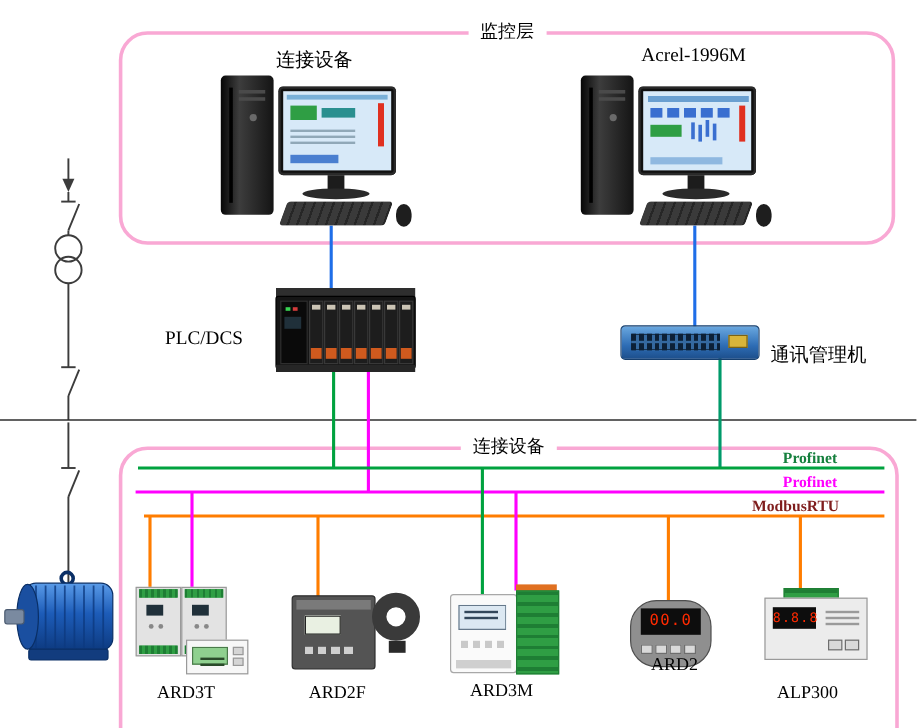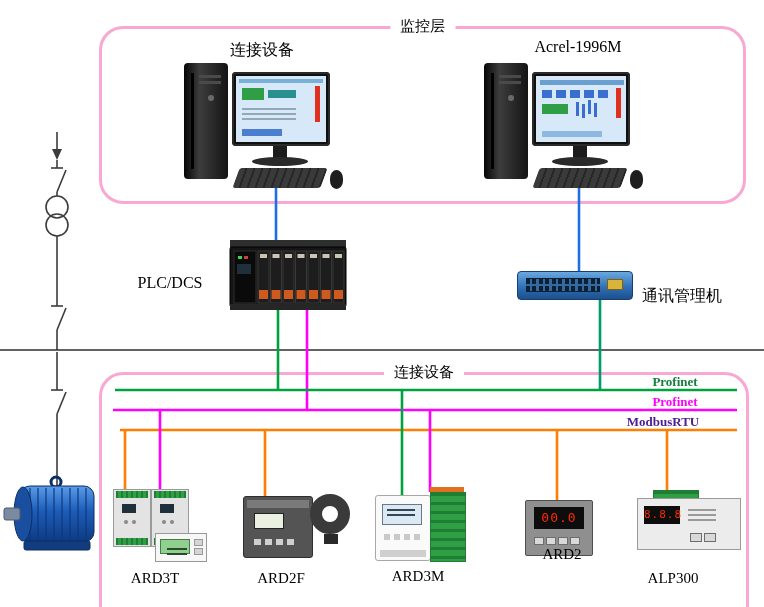--- a/index.html
+++ b/index.html
@@ -70,21 +70,21 @@
   .module-white .keys{position:absolute;left:8px;top:38px;width:38px;height:6px;
                       background:repeating-linear-gradient(90deg,#c9c9c9 0 6px,#fafafa 6px 10px);}
   .module-white .foot{position:absolute;left:4px;bottom:3px;right:4px;height:7px;background:#cfcfcf;}
   .term-block{position:absolute;background:#2f9e44;border:1px solid #1e7e34;
               background-image:repeating-linear-gradient(180deg,#1e7e34 0 3px,#2f9e44 3px 9px);}
   .term-cap{position:absolute;background:#e07020;}
   .meter-gray{position:absolute;background:#8f8f8f;border:1px solid #4e4e4e;border-radius:2px;}
   .led{position:absolute;background:#0d0d0d;color:#ff2a00;font-family:"DejaVu Sans Mono",monospace;
        text-align:center;letter-spacing:1px;}
   .btn-sq{position:absolute;background:#d9d9d9;border:1px solid #6e6e6e;}
-  .alp-body{position:absolute;background:#ececec;border:1px solid #9a9a9a;padding-left:18px;}
+  .alp-body{position:absolute;background:#ececec;border:1px solid #9a9a9a;}
   .alp-lines{position:absolute;width:28px;height:2px;background:#9a9a9a;box-shadow:0 5px 0 #9a9a9a,0 10px 0 #9a9a9a;}
   .dev-lbl{position:absolute;z-index:3;font-size:15px;text-align:center;white-space:nowrap;}
 </style>
 </head>
 <body>
 
 <div id="canvas">
 
   <div class="green-box" style="left:99px;top:26px;width:641px;height:172px;">
     <span class="box-label">监控层</span>
@@ -227,21 +227,21 @@
     <div class="sw-body"></div>
     <div class="sw-ports">
       <div class="sw-mid"></div>
     </div>
     <div class="sw-uplink"></div>
   </div>
   <div class="lbl" style="left:642px;top:286px;width:96px;text-align:left;">通讯管理机</div>
 
   <div class="bus-lbl" style="left:640px;top:375px;width:70px;color:#15803d;">Profinet</div>
   <div class="bus-lbl" style="left:640px;top:395px;width:70px;color:#ff00ff;">Profinet</div>
-  <div class="bus-lbl" style="left:618px;top:415px;width:90px;color:#4c1d95;">ModbusRTU</div>
+  <div class="bus-lbl" style="left:618px;top:415px;width:90px;color:#7f1d1d;">ModbusRTU</div>
 
   <div class="svg-holder" style="left:0px;top:468px;width:110px;height:96px;">
     <svg width="110" height="96" viewBox="0 0 110 96">
       <defs>
         <linearGradient id="mg" x1="0" y1="0" x2="0" y2="1">
           <stop offset="0" stop-color="#5a9be8"></stop>
             <stop offset="0.45" stop-color="#1d5cb8"></stop>
           <stop offset="1" stop-color="#0d3a80"></stop>
         </linearGradient>
       </defs>
@@ -294,21 +294,21 @@
           <i></i>
         </div>
       <div class="keys"></div>
       <div class="foot"></div>
     </div>
     <div class="term-cap" style="left:58px;top:0px;width:34px;height:6px;"></div>
     <div class="term-block" style="left:58px;top:5px;width:34px;height:68px;"></div>
   </div>
 
   <div class="device" style="left:523px;top:497px;width:72px;height:62px;">
-    <div class="meter-gray" style="left:2px;top:3px;width:66px;height:54px;">
+    <div class="meter-gray" style="left:2px;top:3px;width:66px;height:54px;border-radius:22px;">
       <div class="led" style="left:8px;top:6px;width:50px;height:22px;font-size:13px;line-height:22px;">00.0</div>
       <div class="btn-sq" style="left:8px;top:36px;width:8px;height:6px;"></div>
       <div class="btn-sq" style="left:20px;top:36px;width:8px;height:6px;"></div>
       <div class="btn-sq" style="left:32px;top:36px;width:8px;height:6px;"></div>
       <div class="btn-sq" style="left:44px;top:36px;width:8px;height:6px;"></div>
     </div>
   </div>
 
   <div class="device" style="left:633px;top:490px;width:92px;height:70px;">
     <div class="term-block" style="left:20px;top:0px;width:44px;height:9px;"></div>

